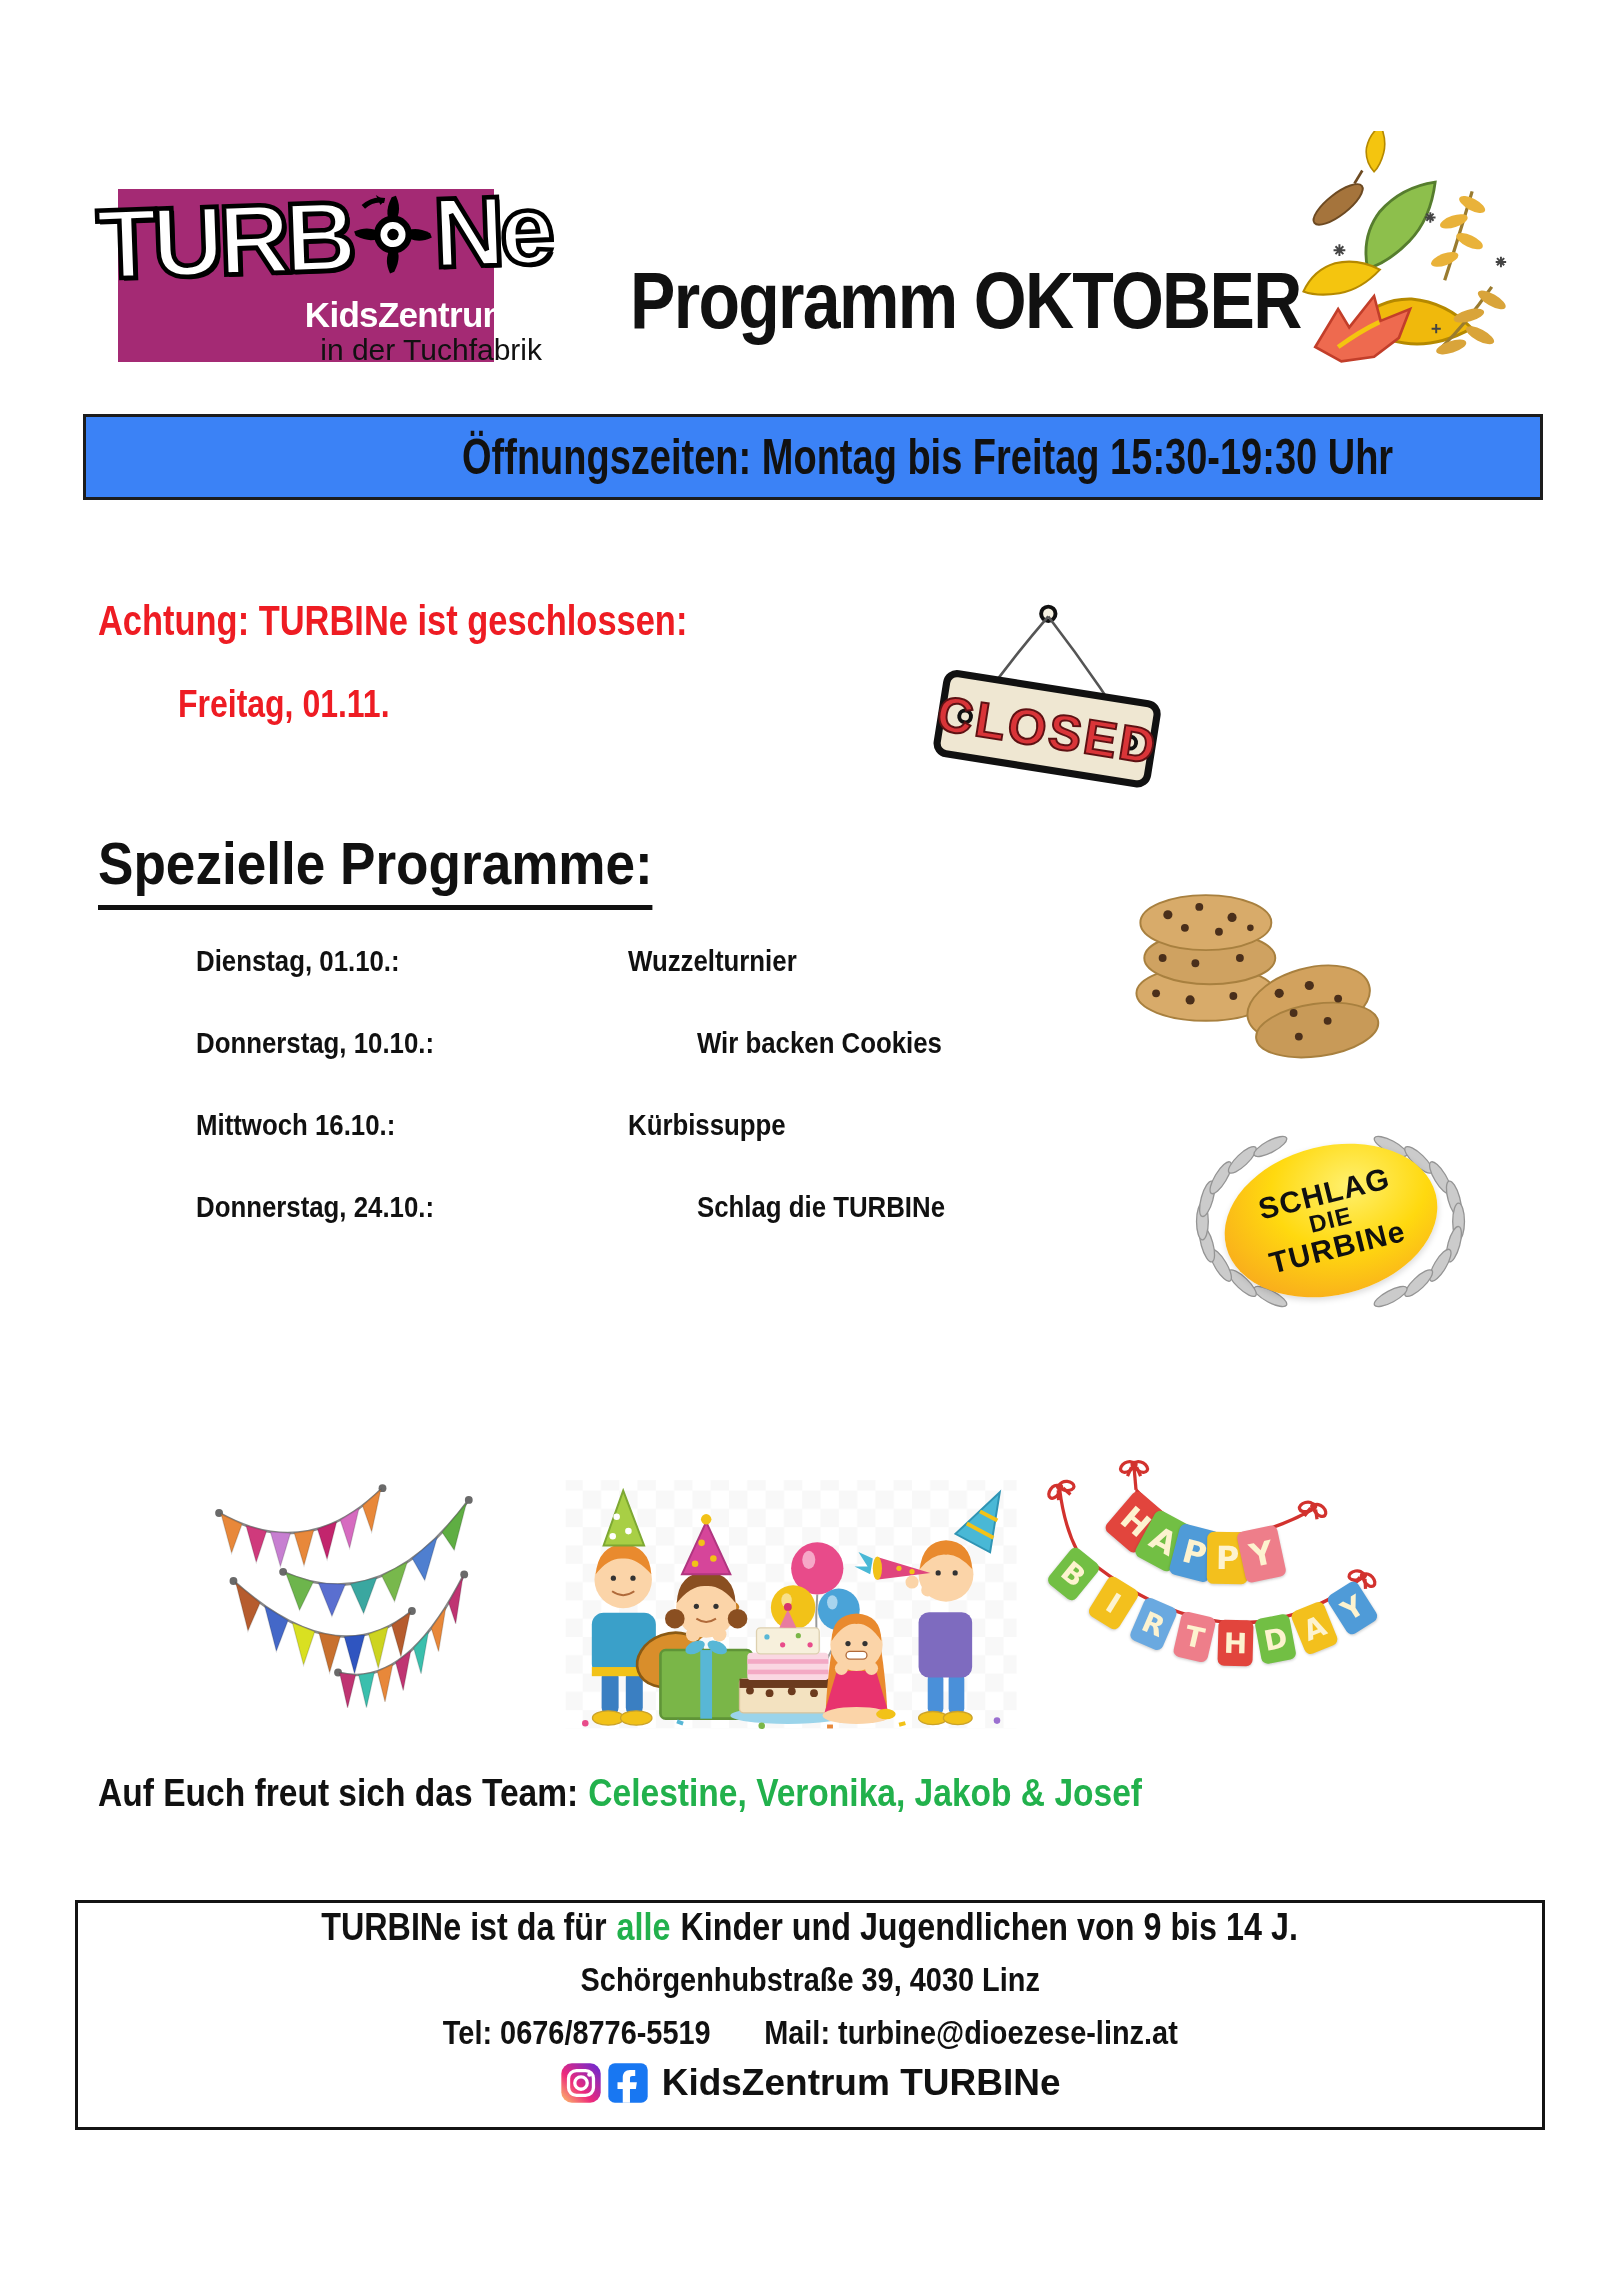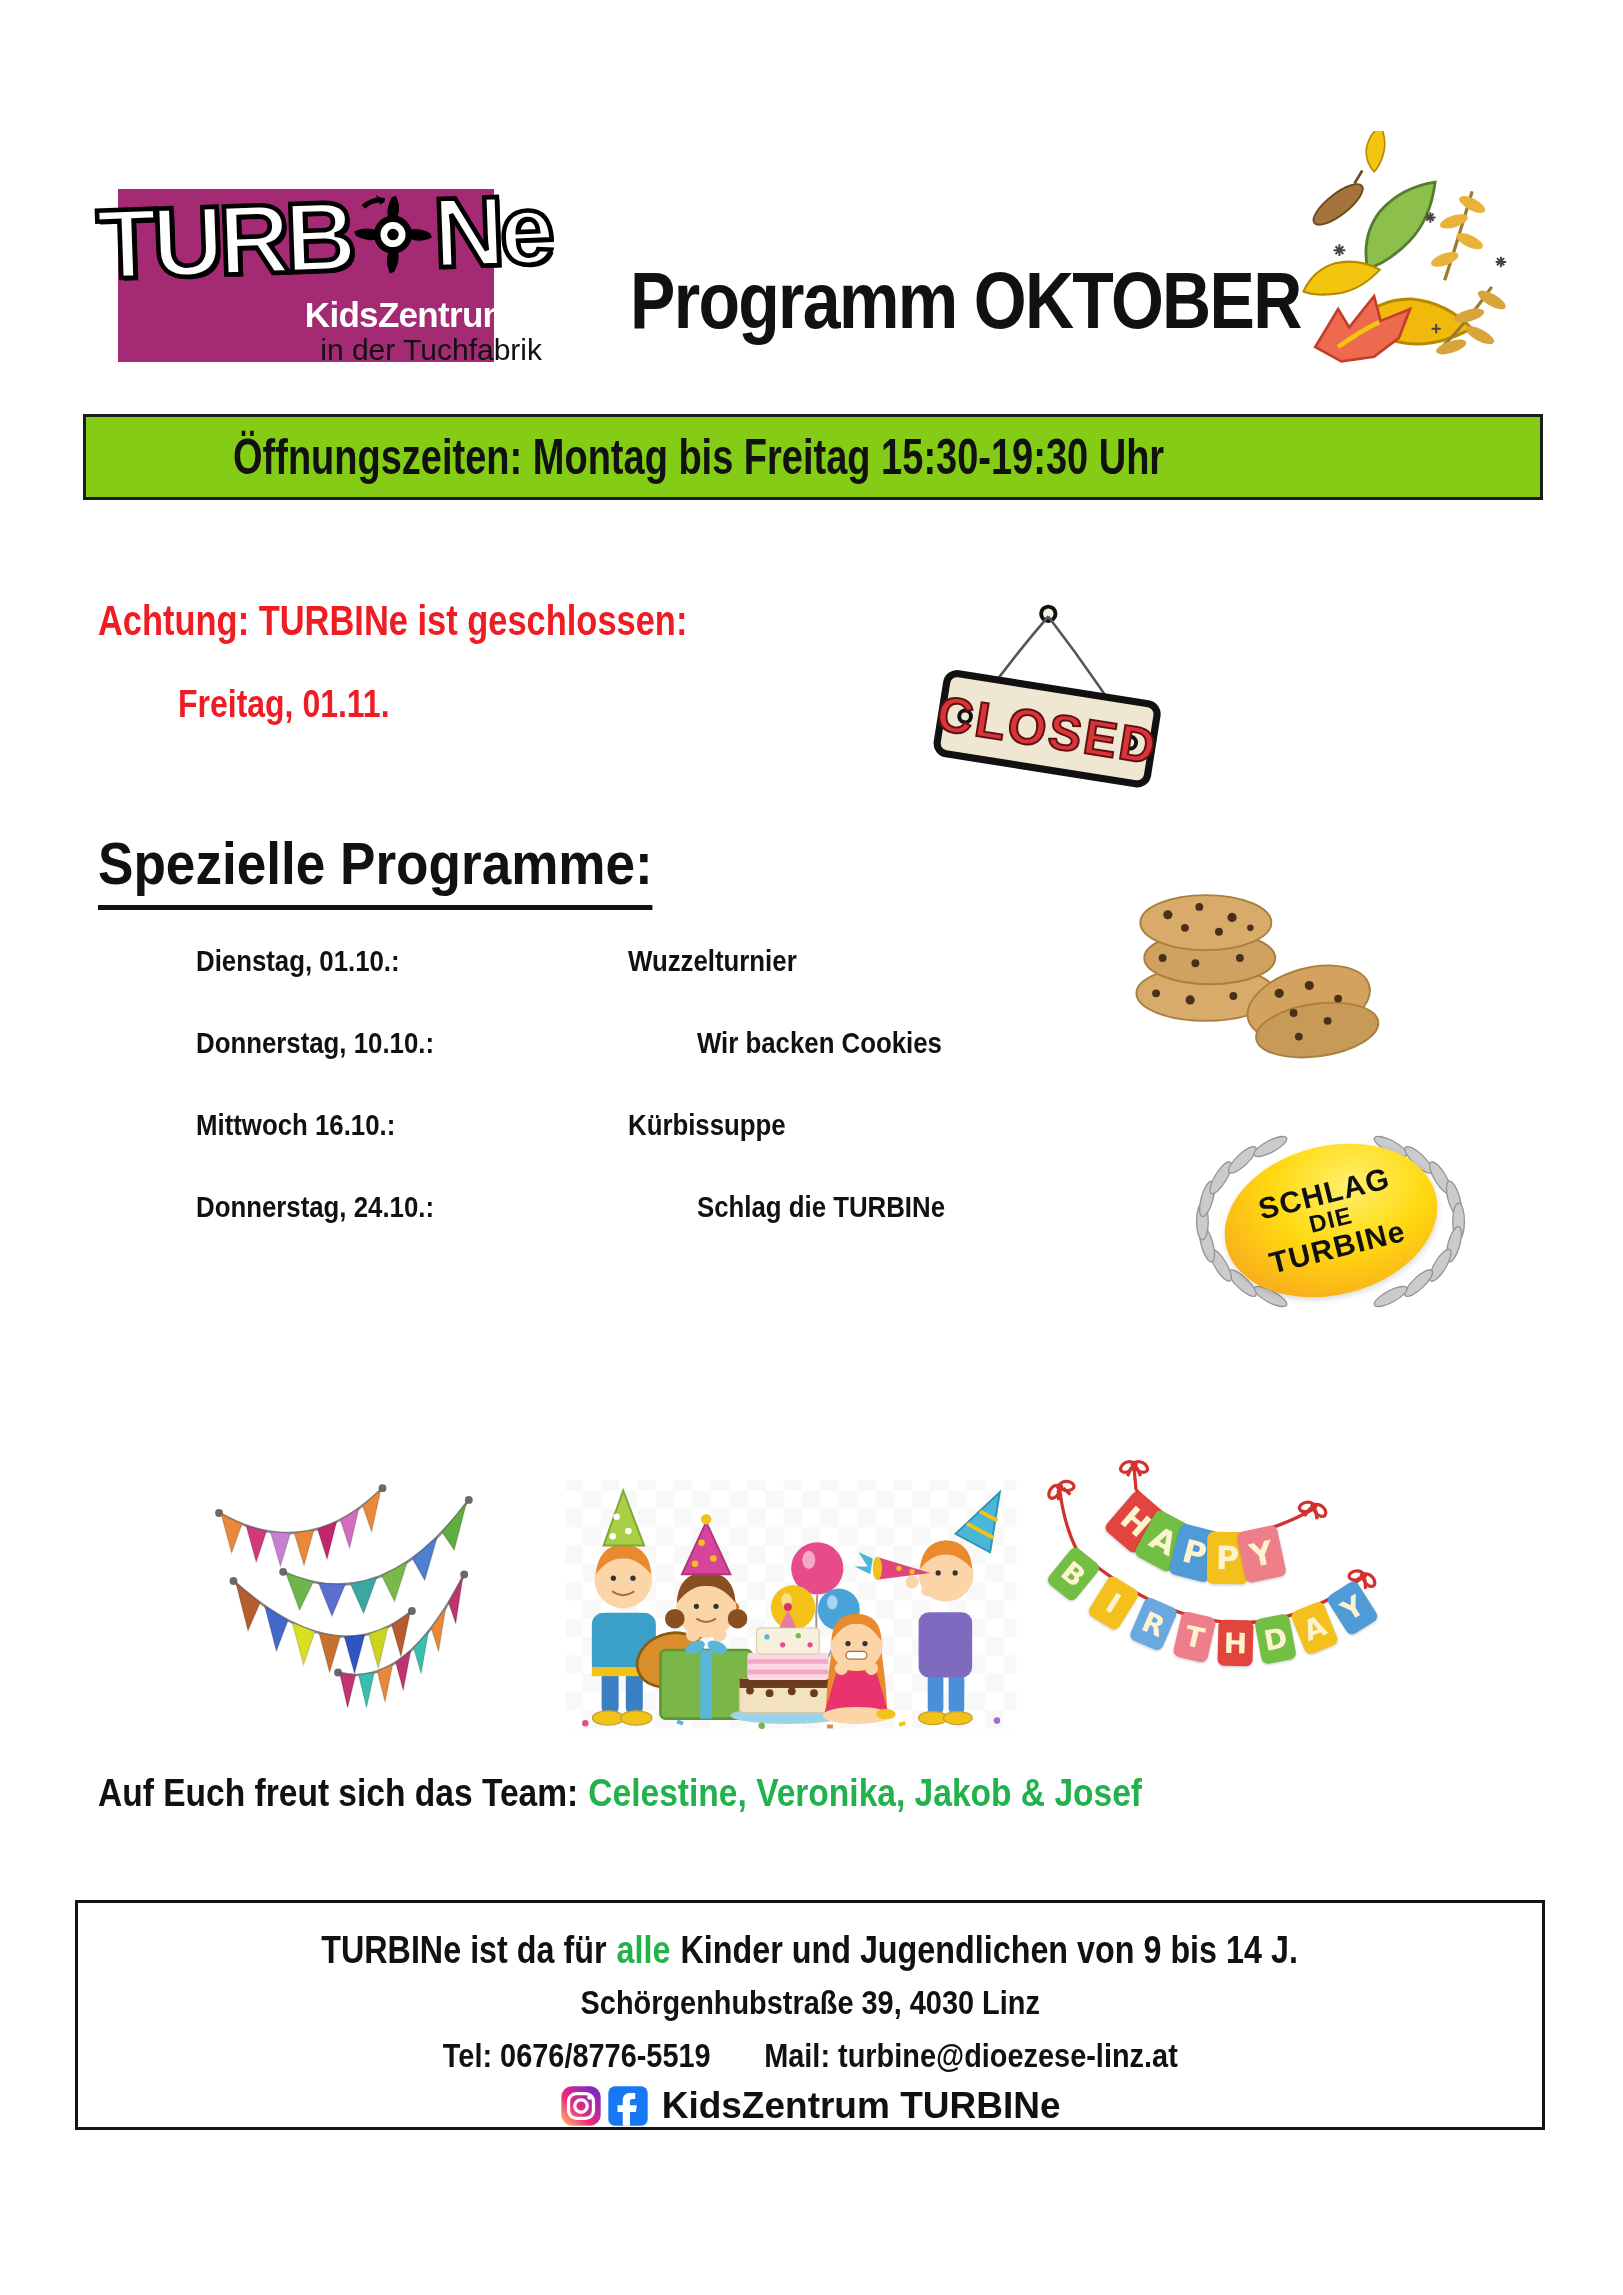--- a/index.html
+++ b/index.html
@@ -15,21 +15,21 @@
              font-weight:800;font-size:99px;line-height:1;color:#fff;letter-spacing:-5.2px;
              -webkit-text-stroke:4.6px #000;text-shadow:2.6px 2.6px 0 #000;}
   .logo-fan{width:86px;height:86px;margin:0 -2.6px 0 -1.3px;flex:0 0 auto;}
   .logo-sub1{position:absolute;right:31px;top:171px;font-size:35px;font-weight:bold;color:#fff;letter-spacing:-0.7px;}
   .logo-sub2{position:absolute;right:2px;top:209px;font-size:30px;color:#111;}
   .page-title{position:absolute;left:618px;top:243px;margin:12px;font-size:80px;font-weight:800;letter-spacing:-2px;white-space:nowrap;}
   .leaves{position:absolute;left:1276px;top:131px;}
 
   
   .hours-box{position:absolute;left:83px;top:414px;width:1454px;height:80px;border:3.3px solid #1c1c1c;
-             display:flex;align-items:center;justify-content:flex-start;background:#84cc16;}
+             display:flex;align-items:center;justify-content:flex-end;background:#3b82f6;}
   .hours-box span{font-size:50px;font-weight:800;white-space:nowrap;transform:scaleX(.76);}
 
   
   .notice-1{position:absolute;left:98px;top:597px;margin:0;font-size:42px;font-weight:800;color:var(--c-red,#ee1c23);white-space:nowrap;}
   .notice-2{position:absolute;left:178px;top:682px;margin:0;font-size:39px;font-weight:800;color:var(--c-red,#ee1c23);white-space:nowrap;}
   .closed{position:absolute;left:913px;top:589px;}
 
   
   .sec-h{position:absolute;left:98px;top:830px;margin:0;font-size:59px;font-weight:800;white-space:nowrap;}
   .sec-h .cond{transform:scaleX(.9);border-bottom:5.2px solid #111;padding-bottom:6.5px;}
@@ -59,21 +59,21 @@
           box-shadow:0 1.3px 2.6px rgba(0,0,0,.18);}
   .b-card span{color:#fdf3cf;font-weight:800;font-family:"DejaVu Sans",sans-serif;}
 
   
   .team{position:absolute;left:98px;top:1771px;margin:0;font-size:39px;font-weight:800;white-space:nowrap;text-align:right;}
   .green{color:var(--c-green,#22b14c);}
   .gap-l{margin-left:11.8px;}
 
   
   .footer-box{position:absolute;left:75px;top:1900px;width:1470px;height:230px;border:3.3px solid #141414;
-              display:flex;flex-direction:column;align-items:center;padding-top:26px;box-sizing:border-box;background:#fff;}
+              display:flex;flex-direction:column;align-items:center;padding-top:3px;box-sizing:border-box;background:#fff;}
   .f-l1{font-size:38px;font-weight:800;white-space:nowrap;}
   .f-l2{font-size:34px;font-weight:800;margin-top:10.5px;white-space:nowrap;}
   .f-l3{font-size:34px;font-weight:800;margin-top:14.4px;white-space:nowrap;}
   .tel-gap{display:inline-block;width:63px;}
   .f-social{margin-top:10.5px;display:flex;align-items:center;}
   .f-social .icon{width:42px;height:42px;display:inline-block;}
   .f-social .icon + .icon{margin-left:5.2px;}
   .f-social-label{font-size:37px;font-weight:800;margin-left:13px;white-space:nowrap;}
 </style>
 </head>

